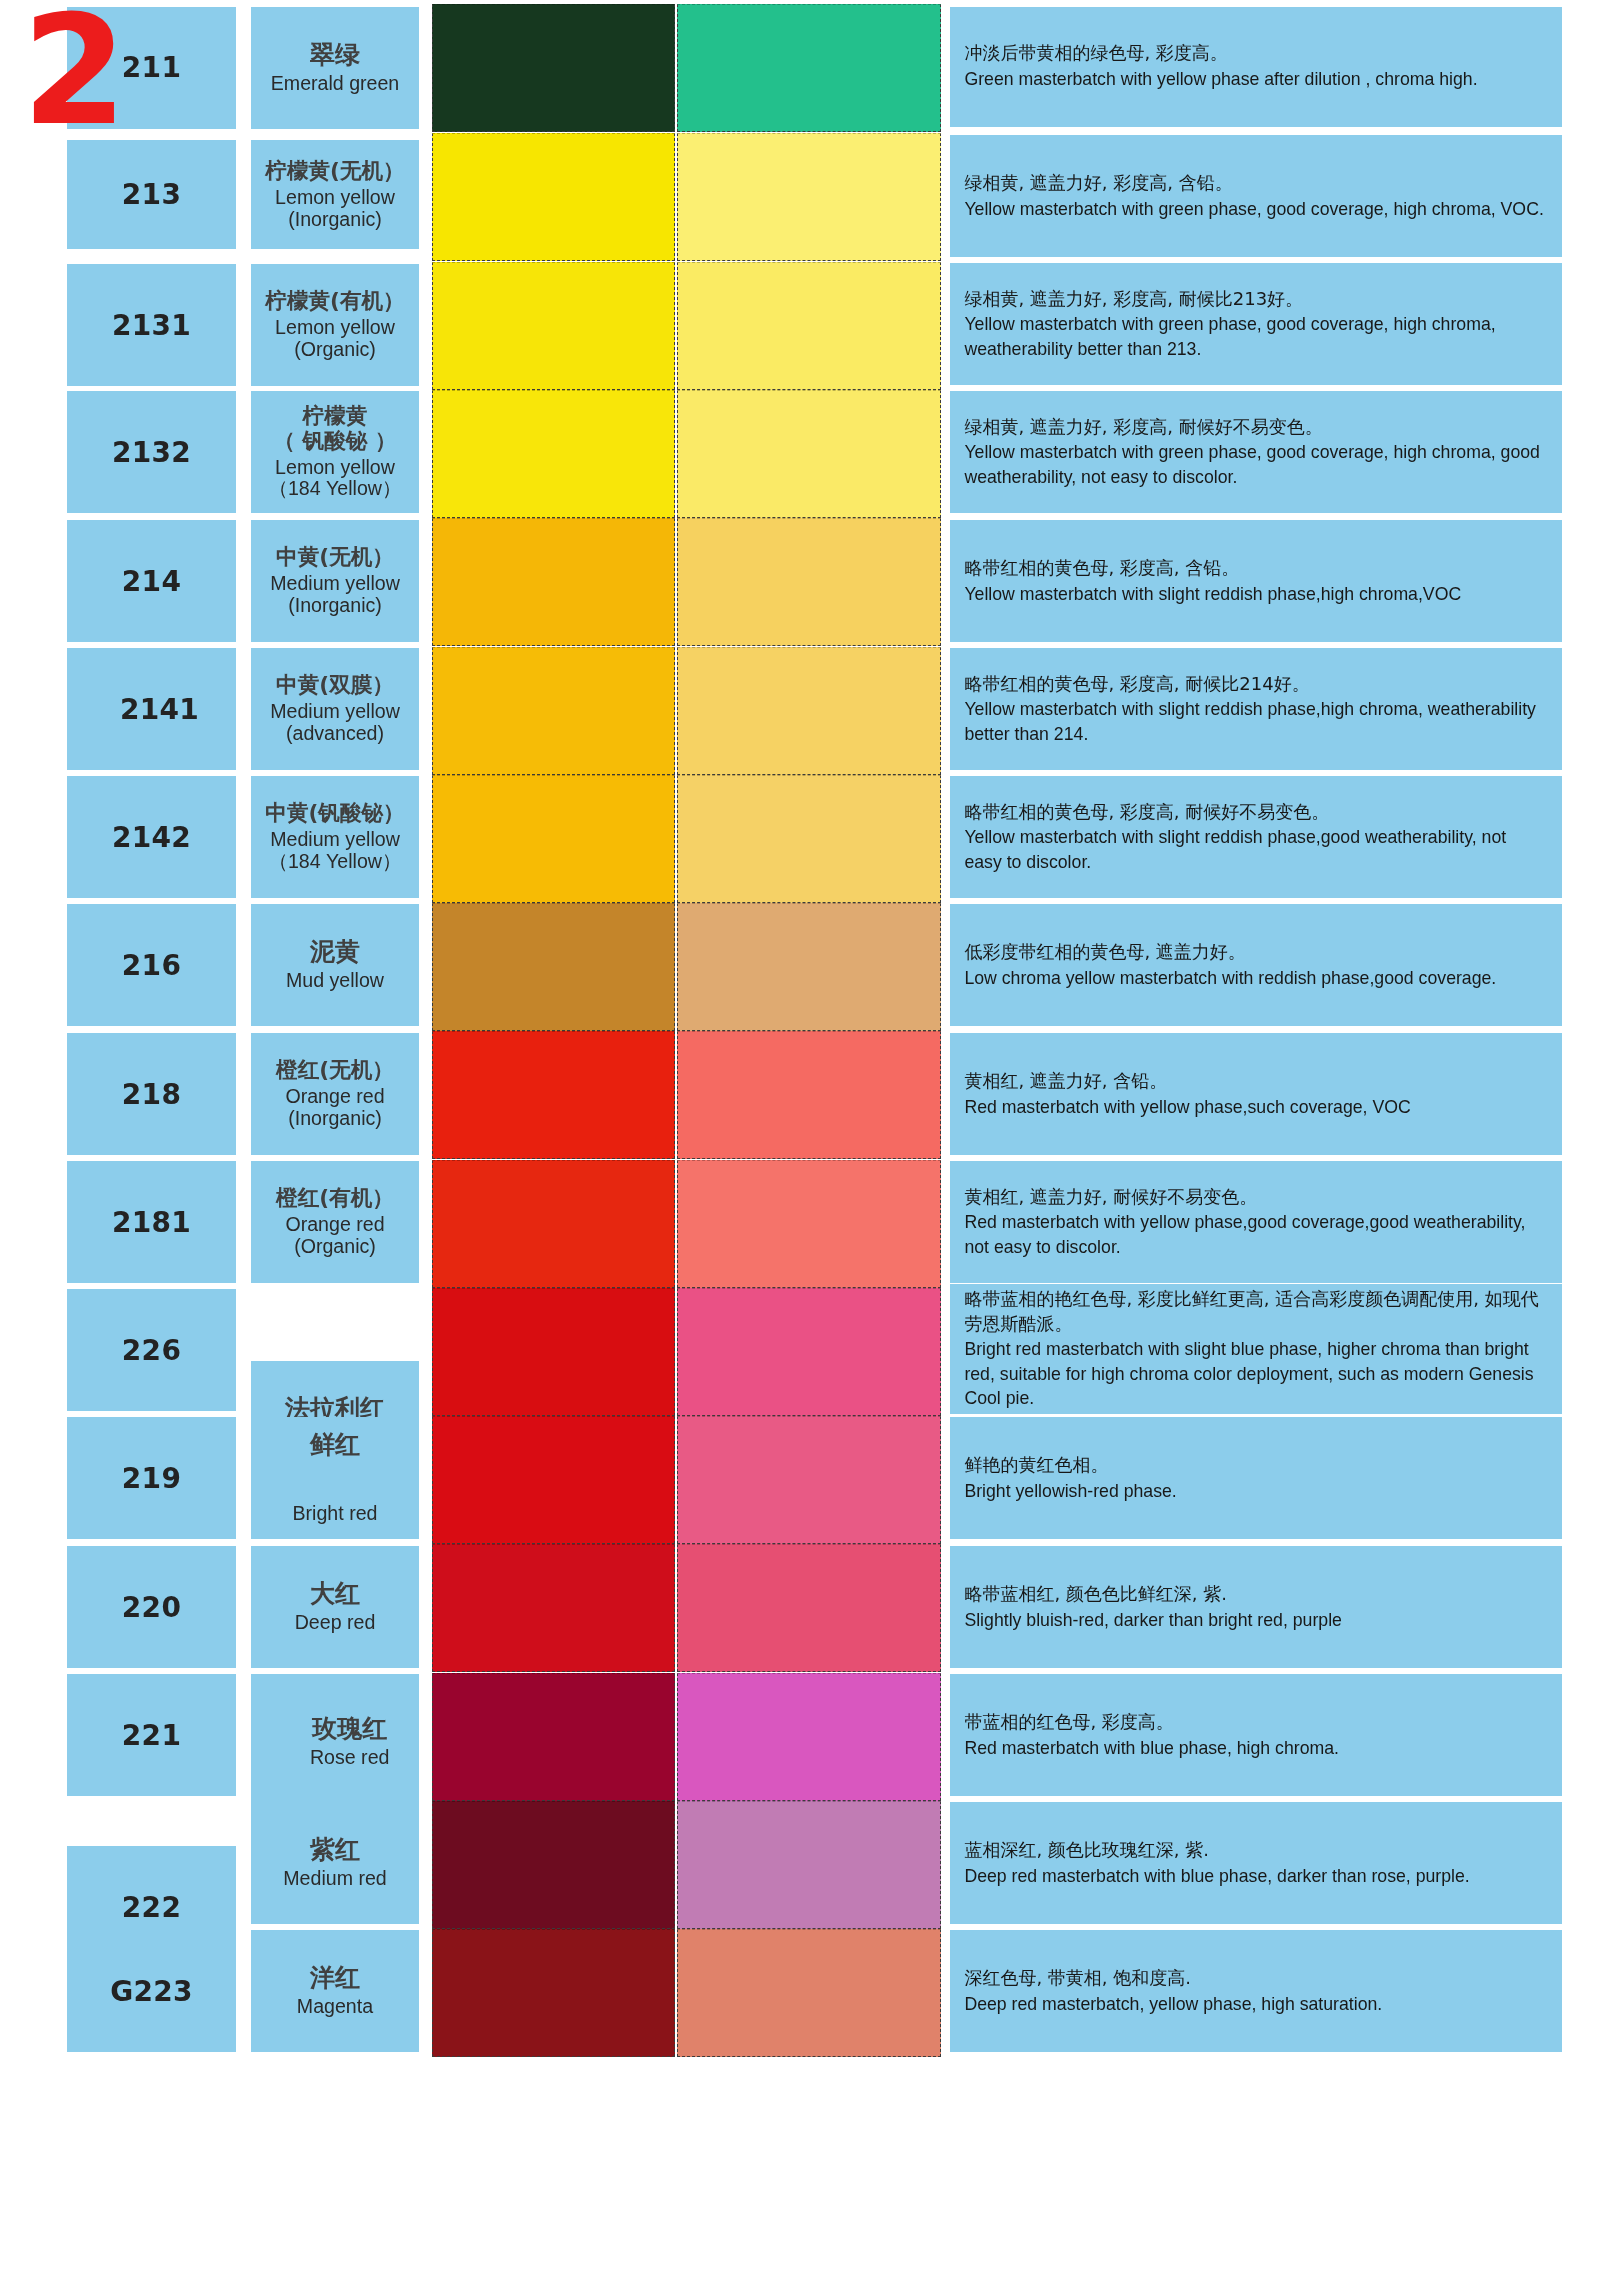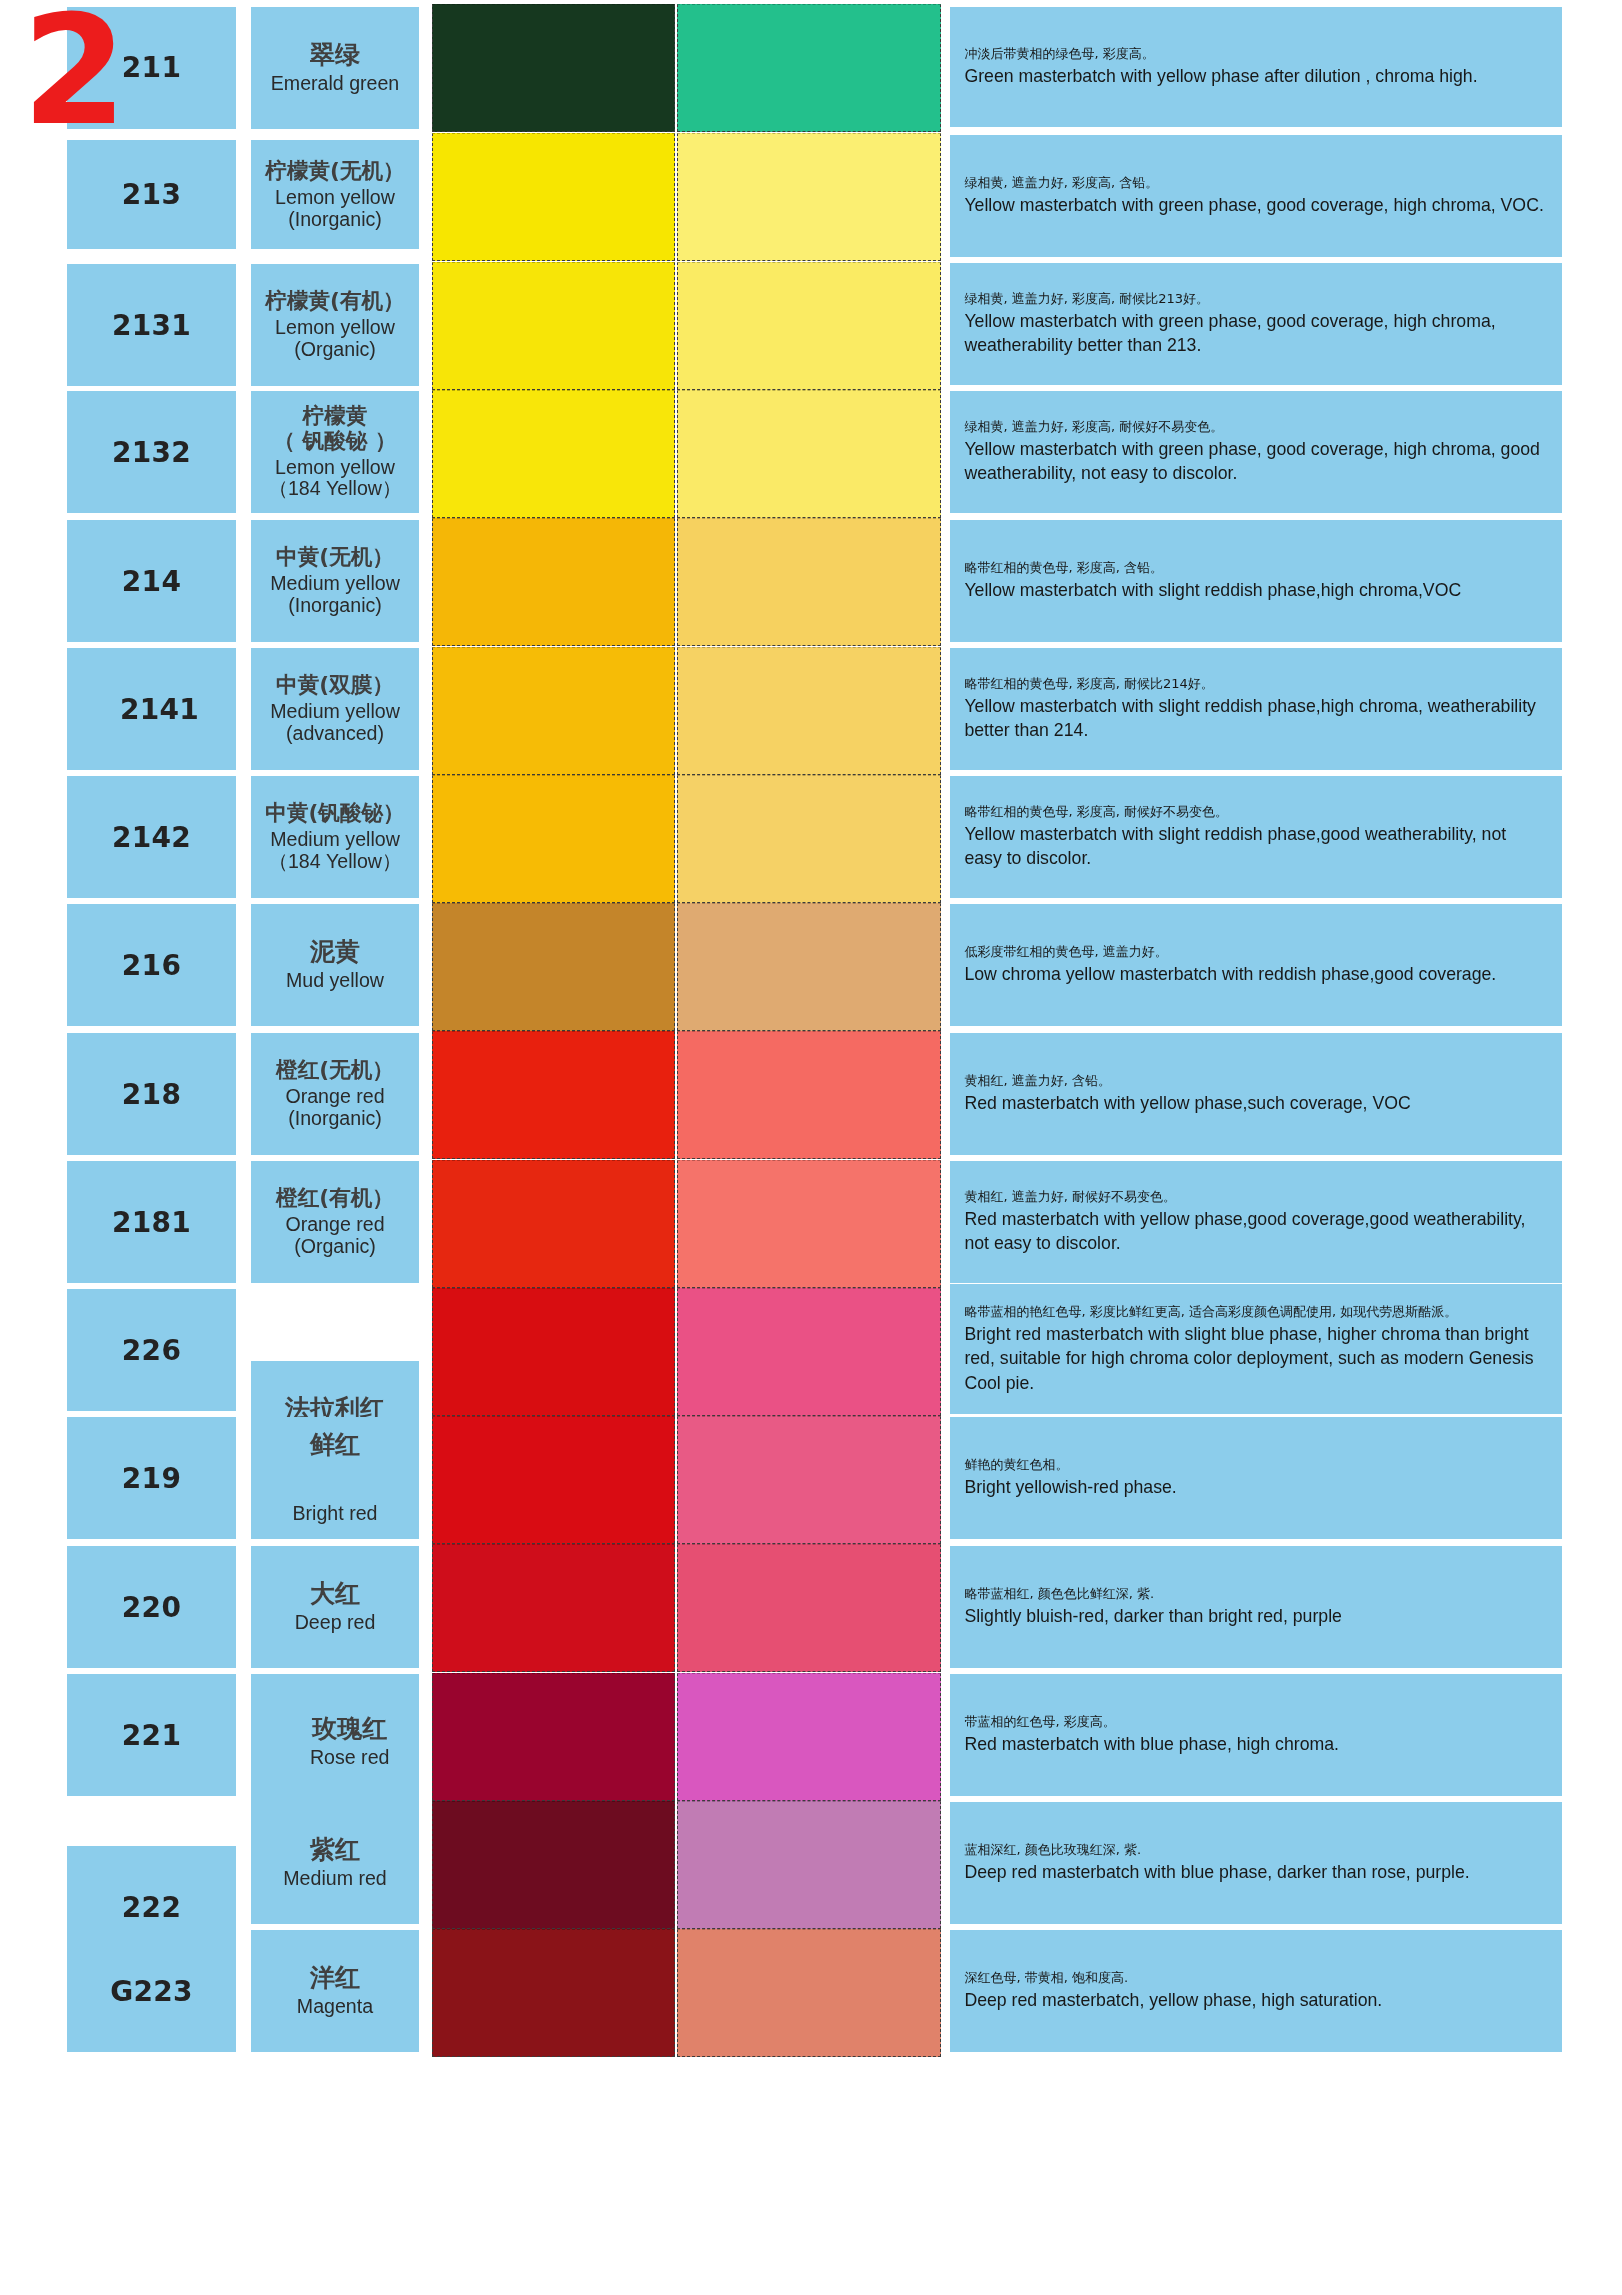--- a/index.html
+++ b/index.html
@@ -110,21 +110,21 @@
     width: 612px;
     background: #8ccdeb;
     display: flex;
     flex-direction: column;
     justify-content: center;
     padding: 0 14.4px;
     box-sizing: border-box;
   }
   .desc-cn {
     font-family: "DejaVu Sans", sans-serif;
-    font-size: 13px;
+    font-size: 18px;
     line-height: 1.36;
     color: #181818;
     font-weight: 400;
   }
   .desc-en {
     font-family: "Liberation Sans", sans-serif;
     font-size: 17.7px;
     line-height: 1.38;
     color: #181818;
     margin-top: 1.3px;

